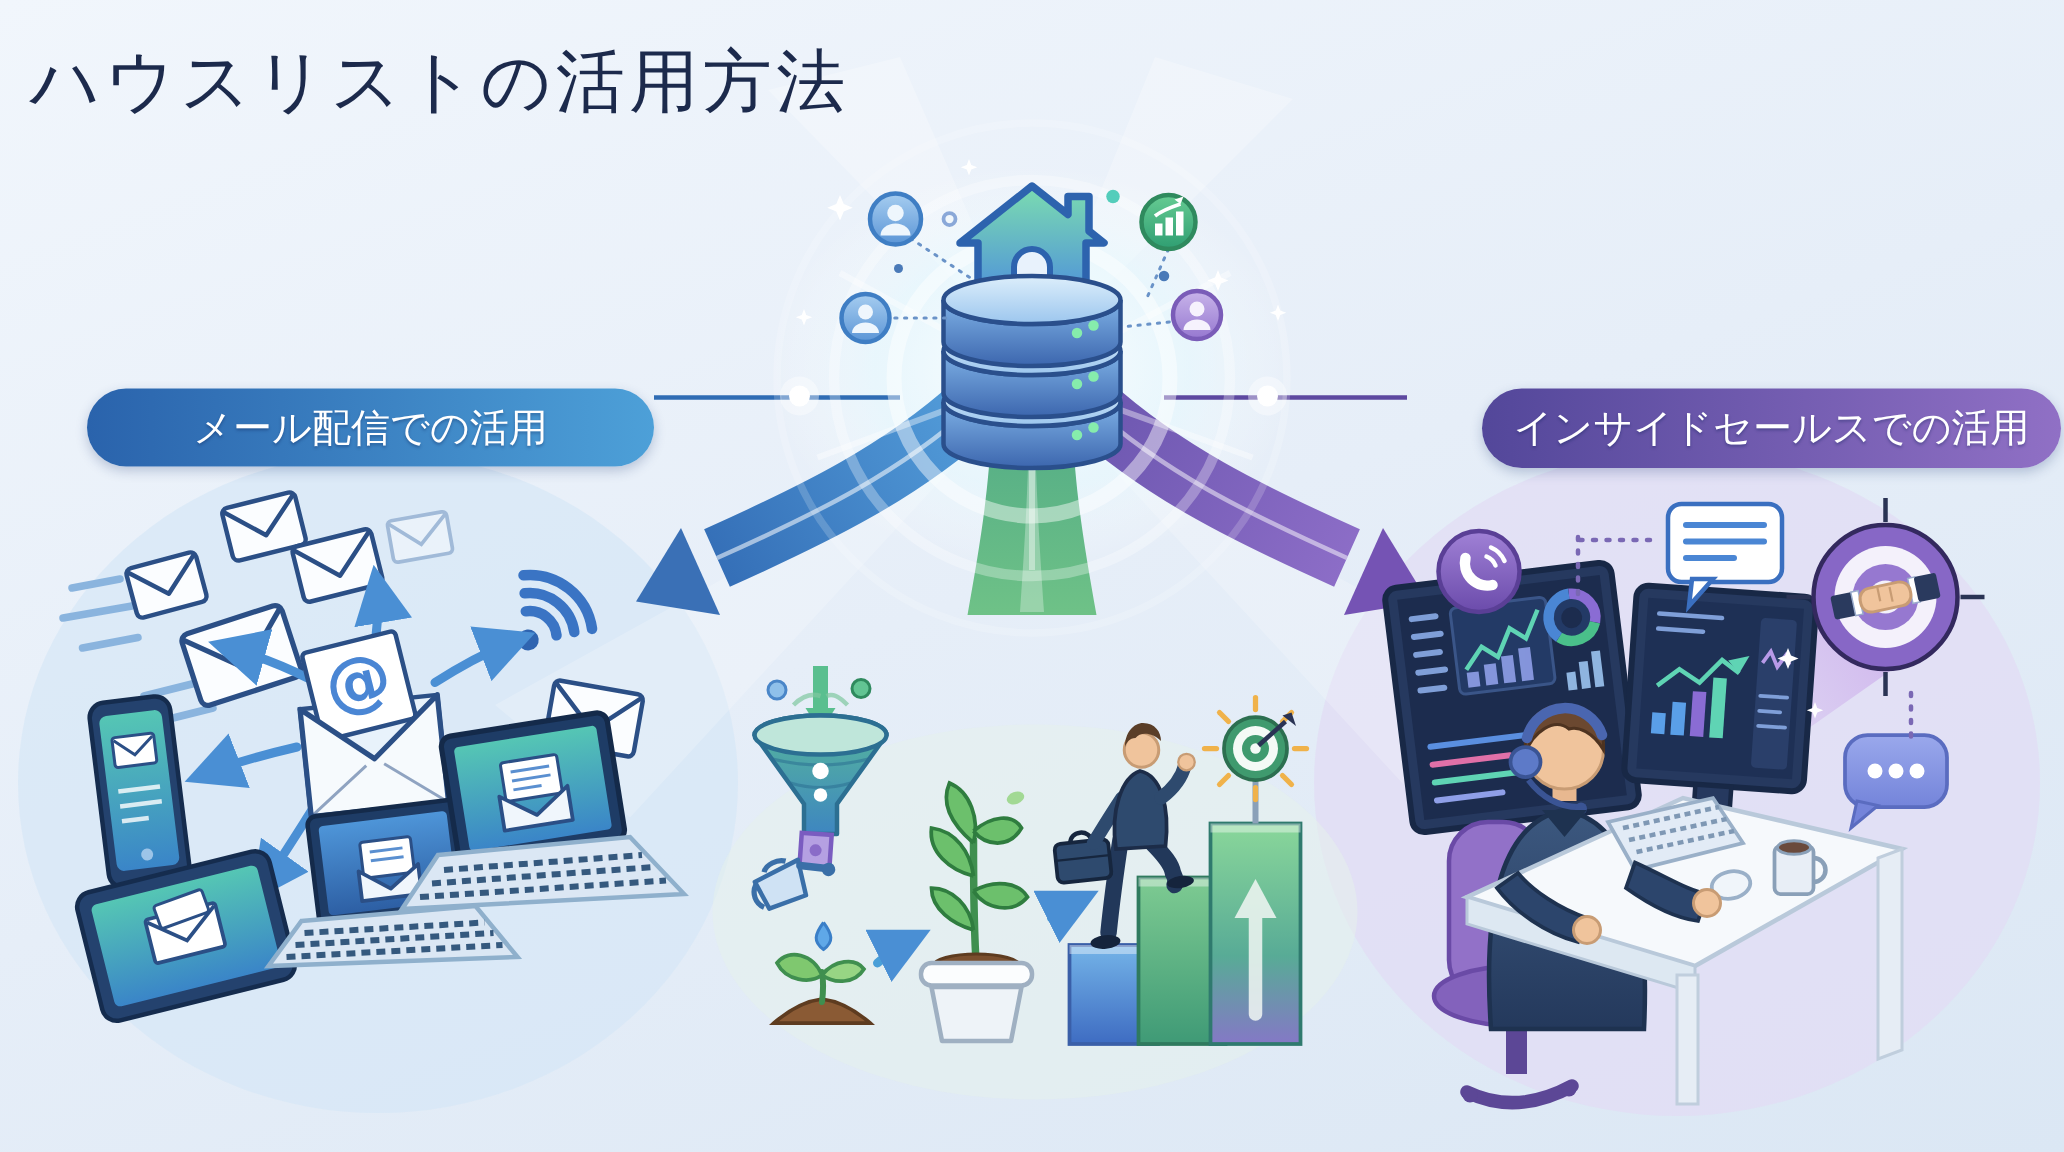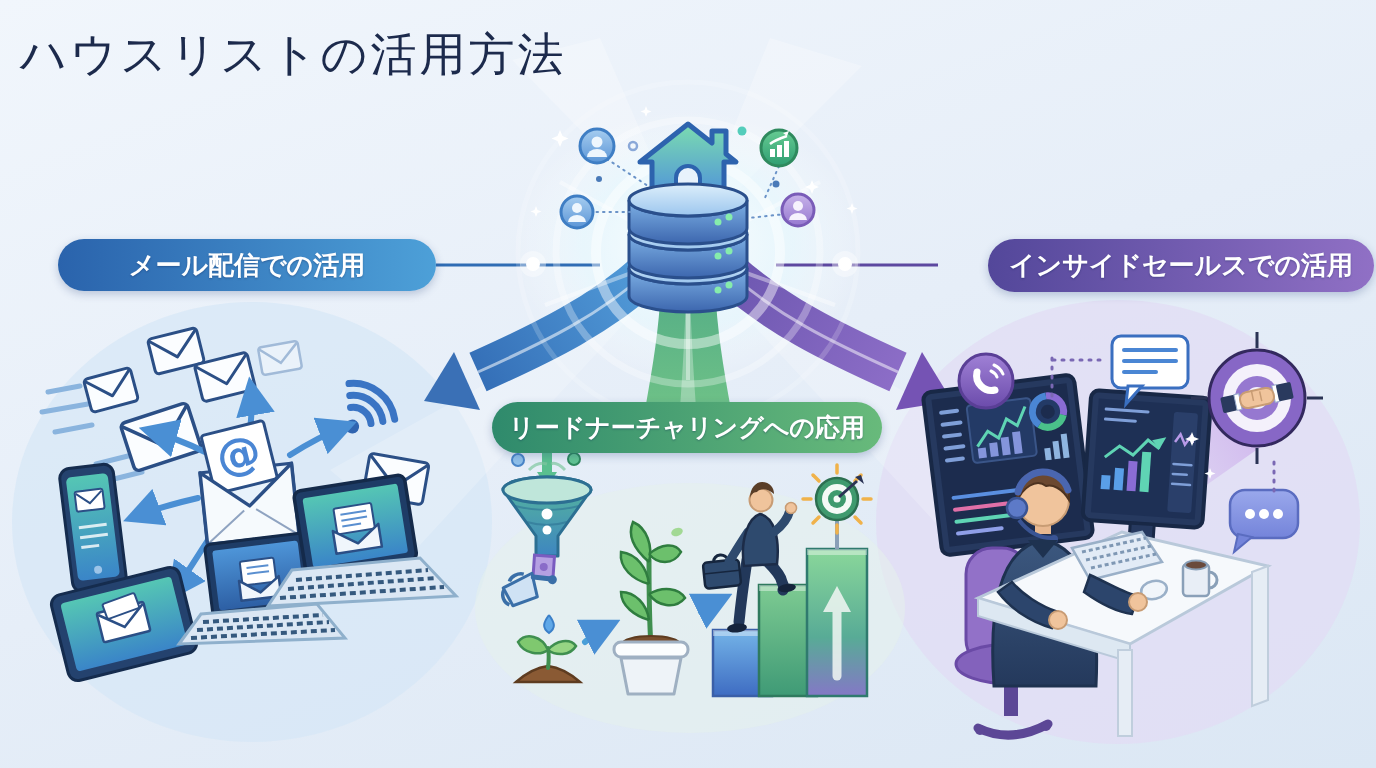--- a/index.html
+++ b/index.html
@@ -9,23 +9,24 @@
     font-family:"Liberation Sans","DejaVu Sans",sans-serif;
   }
   .stage{position:absolute;left:0;top:0;}
   .title{
     position:absolute;left:0;top:24px;width:100%;text-align:left;
     font-family:"Liberation Serif","DejaVu Serif",serif;
     font-size:46px;font-weight:normal;color:#1c2a4c;letter-spacing:3px;padding-left:20px;
   }
   .pill{
     position:absolute;display:flex;align-items:center;justify-content:center;
-    color:#ffffff;font-weight:bold;border-radius:27px;
+    color:#ffffff;font-weight:normal;border-radius:27px;
     text-shadow:0 1px 2px rgba(10,30,80,.35);
     box-shadow:0 3px 8px rgba(30,60,120,.25);
+    margin-top:20px;
   }
   .pill-email{left:58px;top:239px;width:378px;height:52px;font-size:26px;
     background:linear-gradient(90deg,#2a63ac,#4da0d8);}
   .pill-inside{left:988px;top:239px;width:386px;height:53px;font-size:26px;
     background:linear-gradient(90deg,#53479a,#9070c5);}
   .pill-nurture{left:492px;top:402px;width:390px;height:51px;font-size:25px;
     background:linear-gradient(90deg,#2f8a6c,#68ba7b);}
 </style>
 </head>
 <body>
@@ -638,15 +639,14 @@
     <path d="M646,106 l1.5,4 4,1.5 -4,1.5 -1.5,4 -1.5,-4 -4,-1.5 4,-1.5 z"></path>
     <path d="M852,203 l1.5,4 4,1.5 -4,1.5 -1.5,4 -1.5,-4 -4,-1.5 4,-1.5 z"></path>
     <path d="M536,206 l1.5,4 4,1.5 -4,1.5 -1.5,4 -1.5,-4 -4,-1.5 4,-1.5 z"></path>
   </g>
 </g>
 </svg>
 
 <div class="title">ハウスリストの活用方法</div>
 <div class="pill pill-email">メール配信での活用</div>
 <div class="pill pill-inside">インサイドセールスでの活用</div>
-<div class="pill pill-nurture">リードナーチャリングへの応用</div>
 
 </div>
 
 </body></html>

